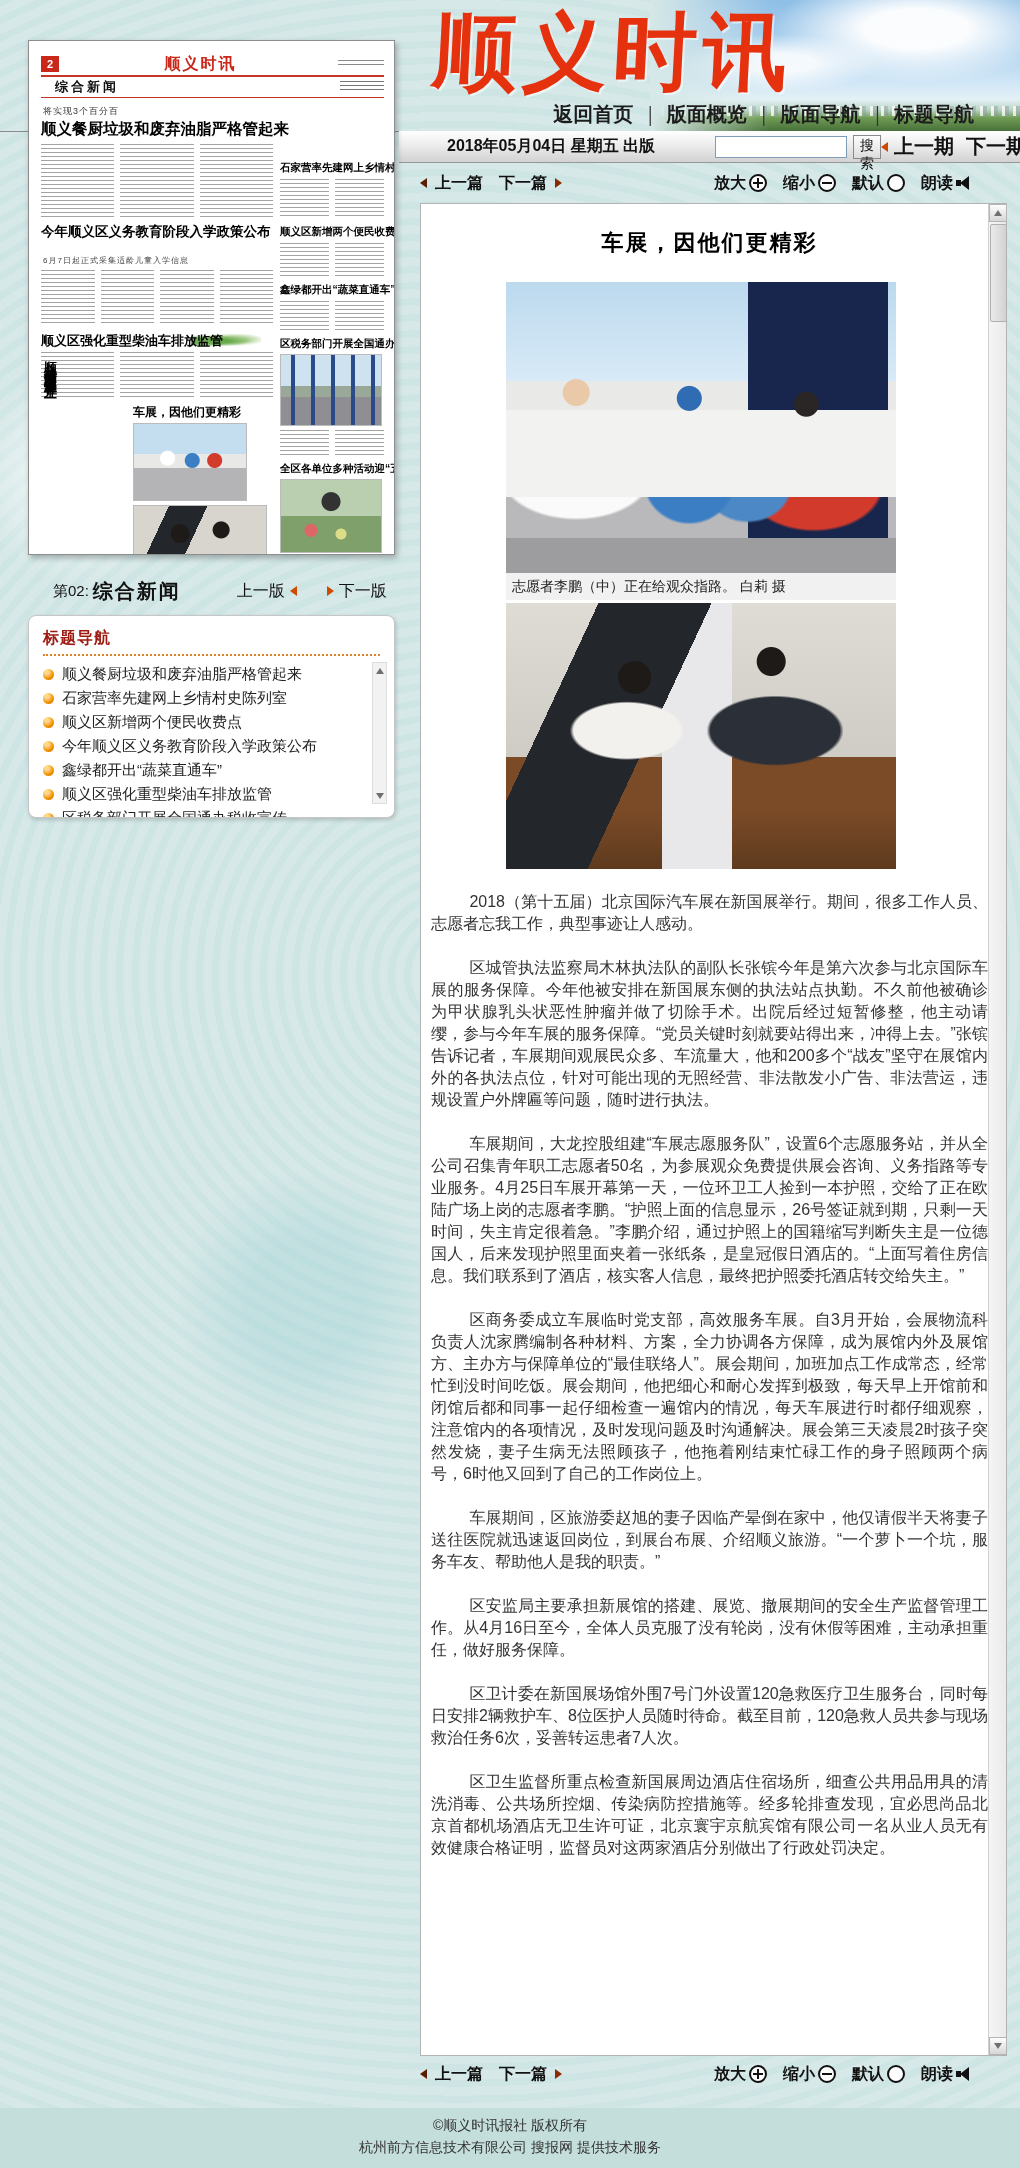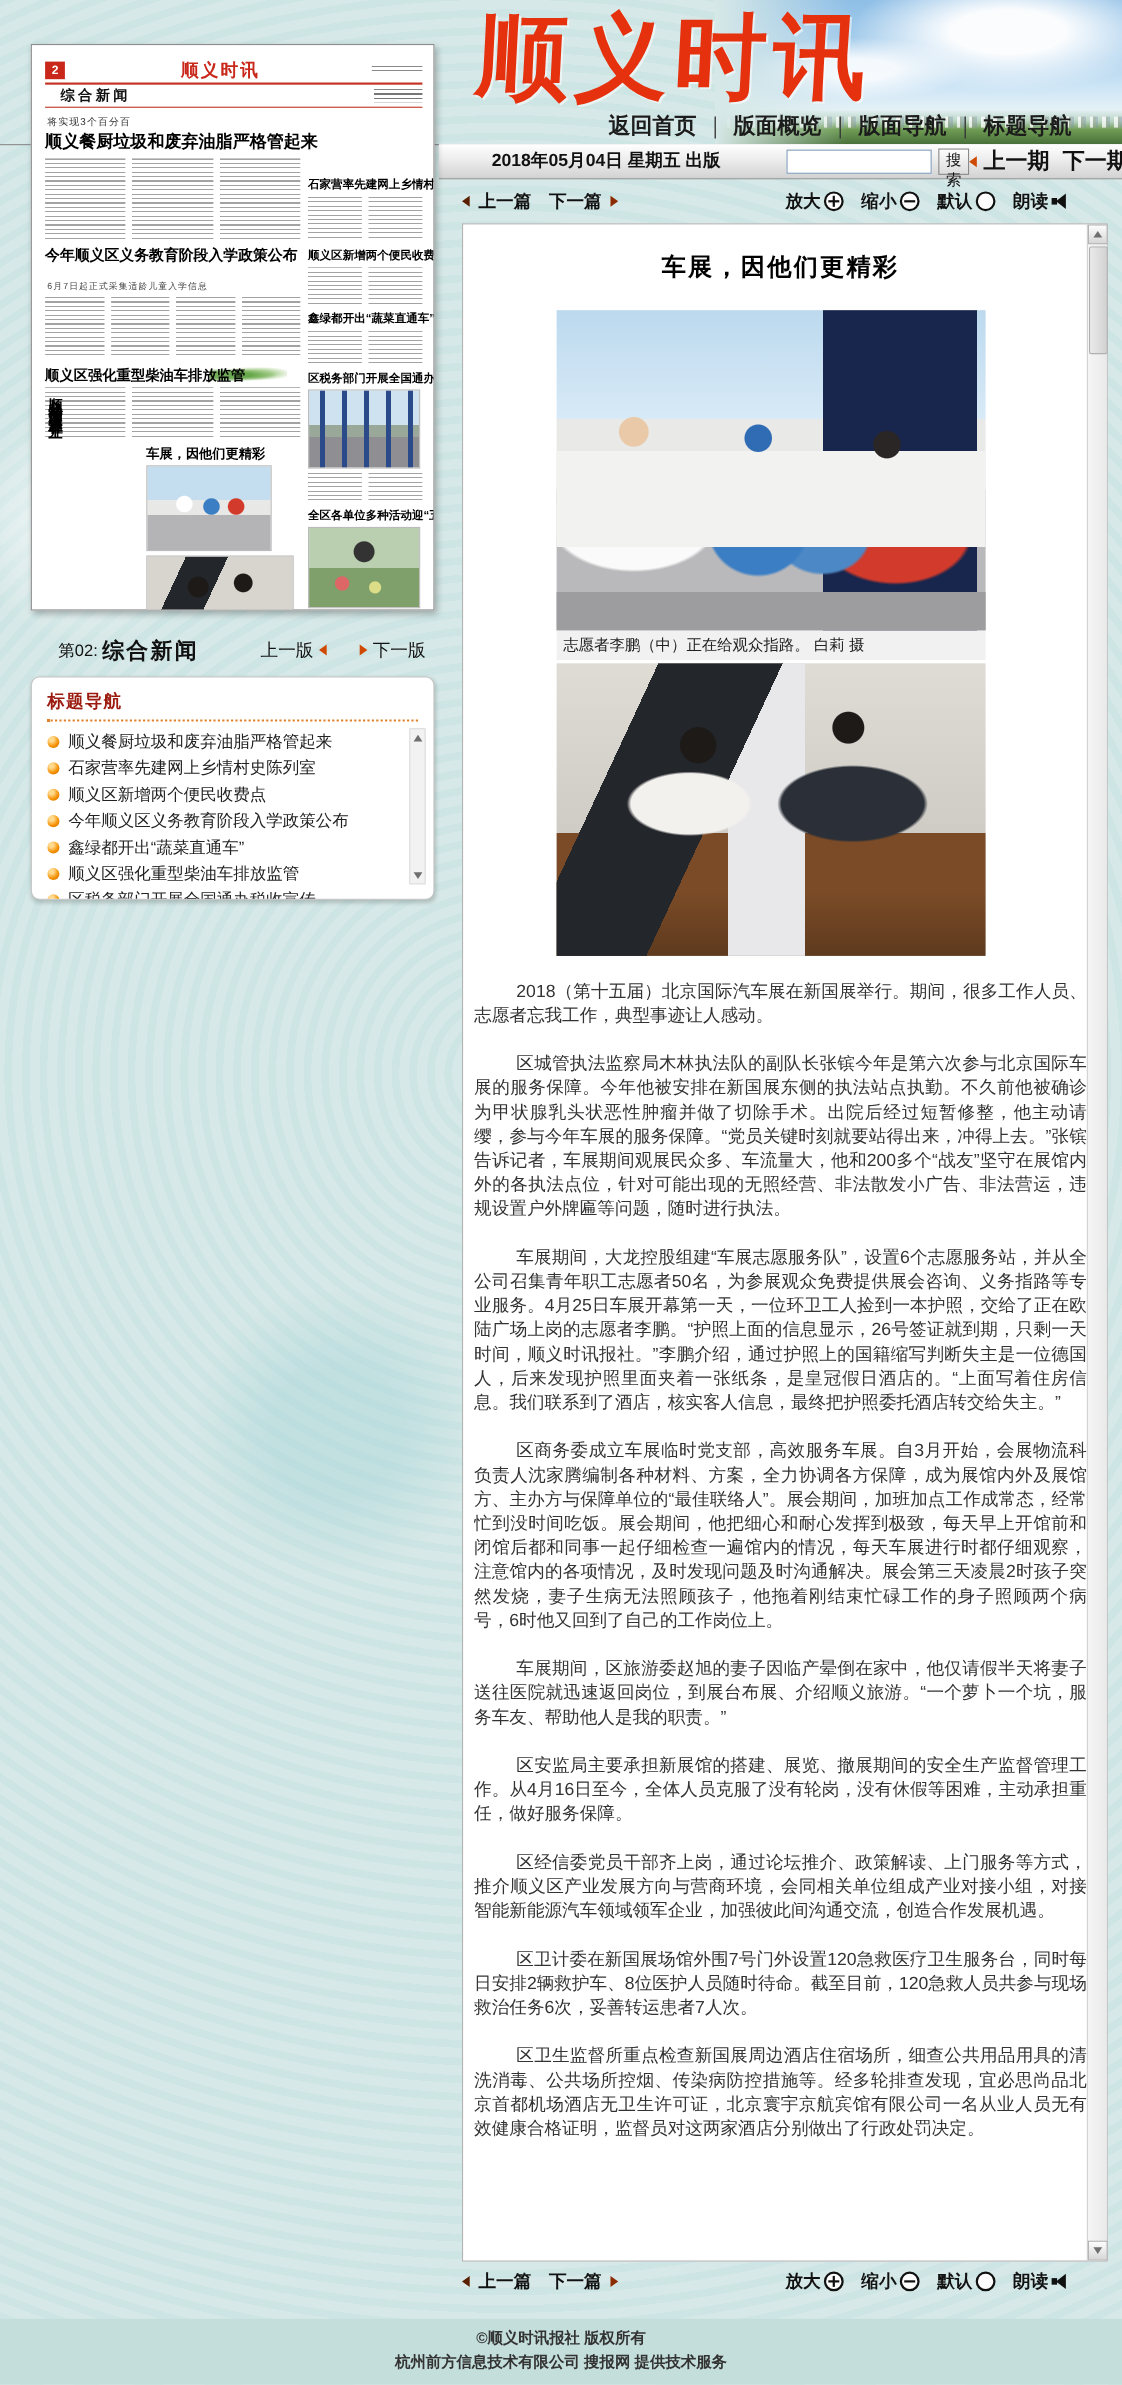--- a/index.html
+++ b/index.html
@@ -181,21 +181,21 @@
   .nav-list li{display:flex;align-items:center;height:24px;font-size:15px;color:#222;cursor:pointer;white-space:nowrap;overflow:hidden;}
   .bullet{flex:0 0 11px;width:11px;height:11px;border-radius:50%;margin-right:8px;
     background:radial-gradient(circle at 35% 30%, #ffd98c 0 2px, #f59000 60%, #c96c00 100%);}
   .nav-scroll{position:absolute;right:7px;top:46px;width:15px;height:142px;box-sizing:border-box;
     background:#f2f2f2;border:1px solid #ddd;}
   .nav-scroll .vs-mini{position:absolute;left:0;width:13px;height:13px;display:flex;align-items:center;justify-content:center;cursor:pointer;}
   .nav-scroll .vs-mini.up{top:1px;} .nav-scroll .vs-mini.down{bottom:1px;}
   
   .footer{position:absolute;left:0;top:2108px;width:1020px;height:60px;background:#c3dedb;
     text-align:center;color:#333;font-size:14px;}
-  .footer div{margin-top:9px;font-weight:bold;}
+  .footer div{margin-top:9px;}
   .footer .l2{margin-top:4px;}
 </style>
 </head>
 <body>
 
 <div class="banner">
   <div class="banner-photo"></div>
   <div class="banner-photo-fade"></div>
   <div class="logo">顺义时讯</div>
   <div class="banner-nav">
@@ -251,25 +251,24 @@
       <div class="caption">志愿者李鹏（中）正在给观众指路。 白莉 摄</div>
       <div style="height:3px"></div>
       <div class="photo photo2"></div>
     </div>
 
 
     <div class="article-body">
 
     <p>2018（第十五届）北京国际汽车展在新国展举行。期间，很多工作人员、志愿者忘我工作，典型事迹让人感动。</p>
         <p>区城管执法监察局木林执法队的副队长张镔今年是第六次参与北京国际车展的服务保障。今年他被安排在新国展东侧的执法站点执勤。不久前他被确诊为甲状腺乳头状恶性肿瘤并做了切除手术。出院后经过短暂修整，他主动请缨，参与今年车展的服务保障。“党员关键时刻就要站得出来，冲得上去。”张镔告诉记者，车展期间观展民众多、车流量大，他和200多个“战友”坚守在展馆内外的各执法点位，针对可能出现的无照经营、非法散发小广告、非法营运，违规设置户外牌匾等问题，随时进行执法。</p>
-        <p>车展期间，大龙控股组建“车展志愿服务队”，设置6个志愿服务站，并从全公司召集青年职工志愿者50名，为参展观众免费提供展会咨询、义务指路等专业服务。4月25日车展开幕第一天，一位环卫工人捡到一本护照，交给了正在欧陆广场上岗的志愿者李鹏。“护照上面的信息显示，26号签证就到期，只剩一天时间，顺义时讯报社。”李鹏介绍，通过护照上的国籍缩写判断失主是一位德国人，后来发现护照里面夹着一张纸条，是皇冠假日酒店的。“上面写着住房信息。我们联系到了酒店，核实客人信息，最终把护照委托酒店转交给失主。”</p>
+        <p>车展期间，大龙控股组建“车展志愿服务队”，设置6个志愿服务站，并从全公司召集青年职工志愿者50名，为参展观众免费提供展会咨询、义务指路等专业服务。4月25日车展开幕第一天，一位环卫工人捡到一本护照，交给了正在欧陆广场上岗的志愿者李鹏。“护照上面的信息显示，26号签证就到期，只剩一天时间，失主肯定很着急。”李鹏介绍，通过护照上的国籍缩写判断失主是一位德国人，后来发现护照里面夹着一张纸条，是皇冠假日酒店的。“上面写着住房信息。我们联系到了酒店，核实客人信息，最终把护照委托酒店转交给失主。”</p>
         <p>区商务委成立车展临时党支部，高效服务车展。自3月开始，会展物流科负责人沈家腾编制各种材料、方案，全力协调各方保障，成为展馆内外及展馆方、主办方与保障单位的“最佳联络人”。展会期间，加班加点工作成常态，经常忙到没时间吃饭。展会期间，他把细心和耐心发挥到极致，每天早上开馆前和闭馆后都和同事一起仔细检查一遍馆内的情况，每天车展进行时都仔细观察，注意馆内的各项情况，及时发现问题及时沟通解决。展会第三天凌晨2时孩子突然发烧，妻子生病无法照顾孩子，他拖着刚结束忙碌工作的身子照顾两个病号，6时他又回到了自己的工作岗位上。</p>
         <p>车展期间，区旅游委赵旭的妻子因临产晕倒在家中，他仅请假半天将妻子送往医院就迅速返回岗位，到展台布展、介绍顺义旅游。“一个萝卜一个坑，服务车友、帮助他人是我的职责。”</p>
         <p>区安监局主要承担新展馆的搭建、展览、撤展期间的安全生产监督管理工作。从4月16日至今，全体人员克服了没有轮岗，没有休假等困难，主动承担重任，做好服务保障。</p>
-        <p>区经信委党员干部齐上岗，通过论坛推介、政策解读、上门服务等方式，推介顺义区产业发展方向与营商环境，会同相关单位组成产业对接小组，对接智能新能源汽车领域领军企业，加强彼此间沟通交流，创造合作发展机遇。</p>
         <p>区卫计委在新国展场馆外围7号门外设置120急救医疗卫生服务台，同时每日安排2辆救护车、8位医护人员随时待命。截至目前，120急救人员共参与现场救治任务6次，妥善转运患者7人次。</p>
         <p>区卫生监督所重点检查新国展周边酒店住宿场所，细查公共用品用具的清洗消毒、公共场所控烟、传染病防控措施等。经多轮排查发现，宜必思尚品北京首都机场酒店无卫生许可证，北京寰宇京航宾馆有限公司一名从业人员无有效健康合格证明，监督员对这两家酒店分别做出了行政处罚决定。</p>
       </div>
   </div>
 
   <div class="vscroll">
     <div class="vs-btn up">
         <span class="tri tri-up-g"></span>
       </div>
     <div class="vs-thumb"></div>

